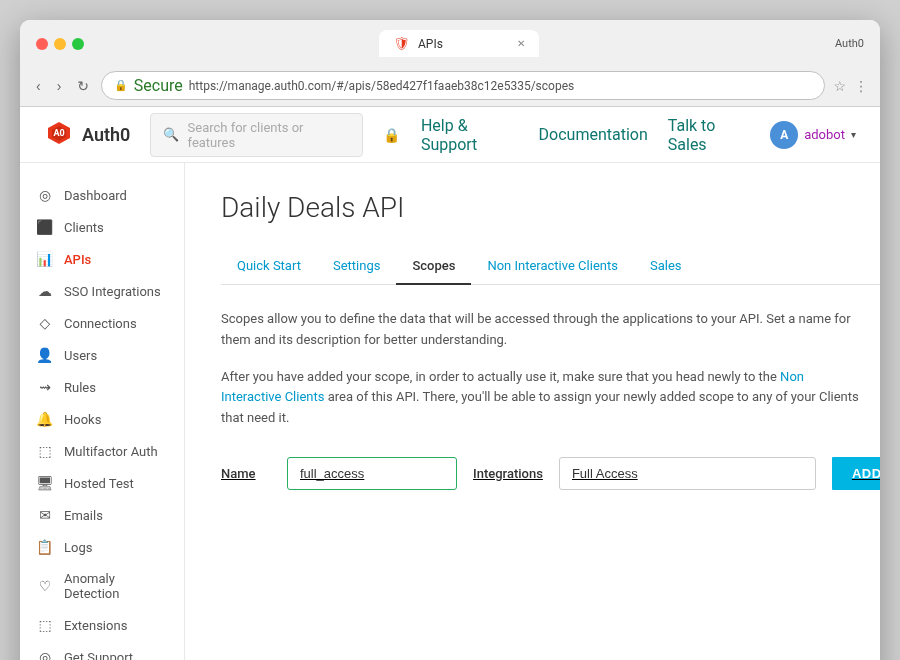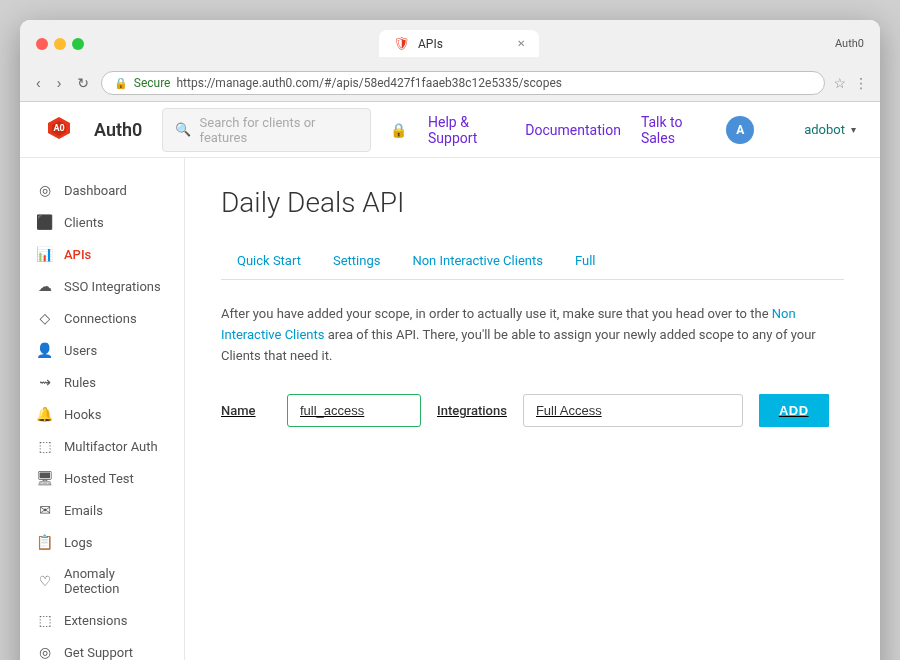--- a/index.html
+++ b/index.html
@@ -135,21 +135,21 @@
       align-items: center;
       padding: 0 24px;
       height: 56px;
       border-bottom: 1px solid #e8e8e8;
       gap: 20px;
     }
 
     .logo-area {
       display: flex;
       align-items: center;
-      gap: 20px;
+      gap: 8px;
     }
 
     .logo-icon {
       width: 30px;
       height: 30px;
     }
 
     .logo-text {
       font-size: 18px;
       font-weight: 600;
@@ -185,22 +185,22 @@
       gap: 20px;
     }
 
     .header-icon-btn {
       color: #555;
       font-size: 14px;
       cursor: pointer;
     }
 
     .header-link {
-      color: #6d28d9;
-      font-size: 14px;
+      color: #0f766e;
+      font-size: 16px;
       cursor: pointer;
       text-decoration: none;
     }
 
     .user-menu {
       display: flex;
       align-items: center;
       gap: 6px;
       cursor: pointer;
     }
@@ -213,22 +213,21 @@
       display: flex;
       align-items: center;
       justify-content: center;
       color: white;
       font-size: 12px;
       font-weight: bold;
     }
 
     .user-name {
       font-size: 13px;
-      color: #0f766e;
-      margin-left: 44px;
+      color: #a21caf;
     }
 
     .chevron-down {
       font-size: 10px;
       color: #555;
     }
 
     
     .main-area {
       display: flex;
@@ -332,27 +331,27 @@
       font-weight: 500;
       min-width: 50px;
     }
 
     .form-input {
       border: 1px solid #27ae60;
       border-radius: 3px;
       padding: 8px 12px;
       font-size: 13px;
       color: #333;
-      width: 134px;
+      width: 170px;
       outline: none;
     }
 
     .form-input.desc-input {
       border: 1px solid #ccc;
-      width: 220px;
+      width: 257px;
     }
 
     .add-btn {
       background: #00b5e2;
       color: white;
       border: none;
       border-radius: 1px;
       padding: 9px 20px;
       font-size: 13px;
       font-weight: 600;
@@ -381,21 +380,21 @@
         </div>
       </div>
       <span class="user-label">Auth0</span>
     </div>
     <div class="browser-nav">
       <button class="nav-btn">‹</button>
       <button class="nav-btn">›</button>
       <button class="nav-btn">↻</button>
       <div class="address-bar">
         <span class="secure-icon">🔒</span>
-        <span class="secure-label" style="color:#2a7a2a; font-size:12px;">Secure</span>
+        <span class="secure-label" style="color:#2a7a2a; font-size:16px;">Secure</span>
         <span class="address-text">https://manage.auth0.com/#/apis/58ed427f1faaeb38c12e5335/scopes</span>
       </div>
       <span class="nav-star">☆</span>
       <span class="nav-menu">⋮</span>
     </div>
   </div>
 
   <div class="app-container">
 
     <div class="app-header">
@@ -492,27 +491,29 @@
           <span>Get Support</span>
         </a>
       </nav>
 
       <div class="content">
         <h1 class="page-title">Daily Deals API</h1>
 
         <div class="tab-bar">
           <a class="tab-item">Quick Start</a>
           <a class="tab-item">Settings</a>
+          <a class="tab-item active">Scopes</a>
           <a class="tab-item">Non Interactive Clients</a>
-          <a class="tab-item">Full</a>
+          <a class="tab-item">Sales</a>
         </div>
 
+        <p class="description">Scopes allow you to define the data that will be accessed through the applications to your API. Set a name for them and its description for better understanding.</p>
 
         <p class="description">
-          <span>After you have added your scope, in order to actually use it, make sure that you head over to the </span><a href="#">Non Interactive Clients</a><span> area of this API. There, you'll be able to assign your newly added scope to any of your Clients that need it.</span>
+          <span>After you have added your scope, in order to actually use it, make sure that you head newly to the </span><a href="#">Non Interactive Clients</a><span> area of this API. There, you'll be able to assign your newly added scope to any of your Clients that need it.</span>
         </p>
 
         <div class="scope-form">
           <label class="form-label">Name</label>
           <input class="form-input" type="text" value="full_access" style="">
           <label class="form-label">Integrations</label>
           <input class="form-input desc-input" type="text" value="Full Access" style="">
           <button class="add-btn">ADD</button>
         </div>
       </div>

